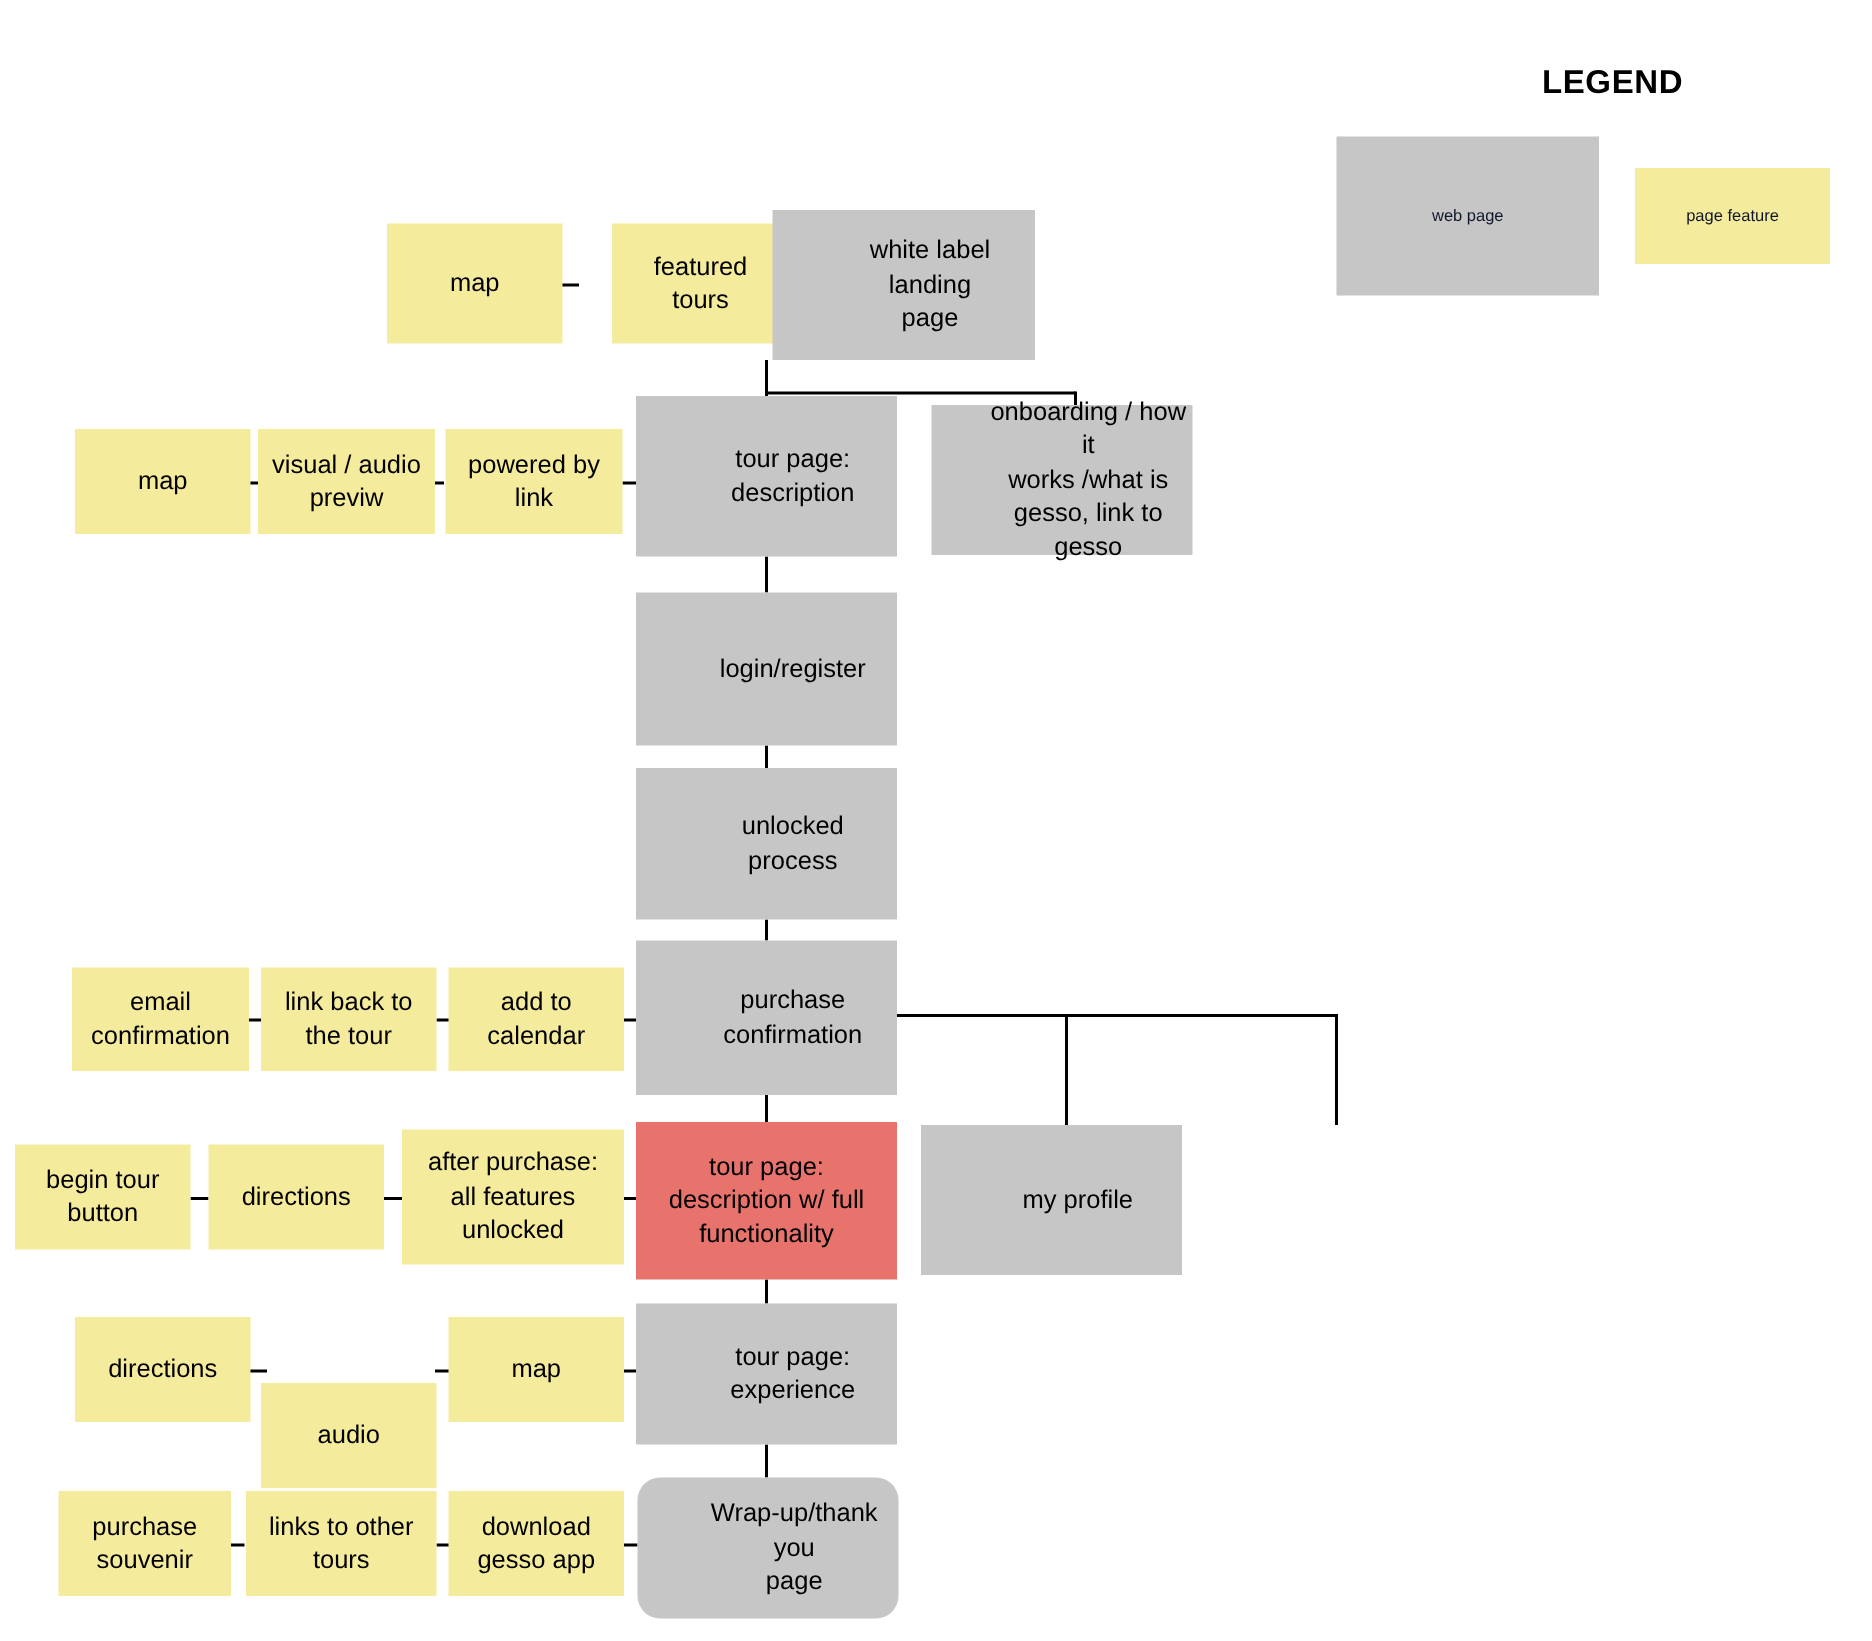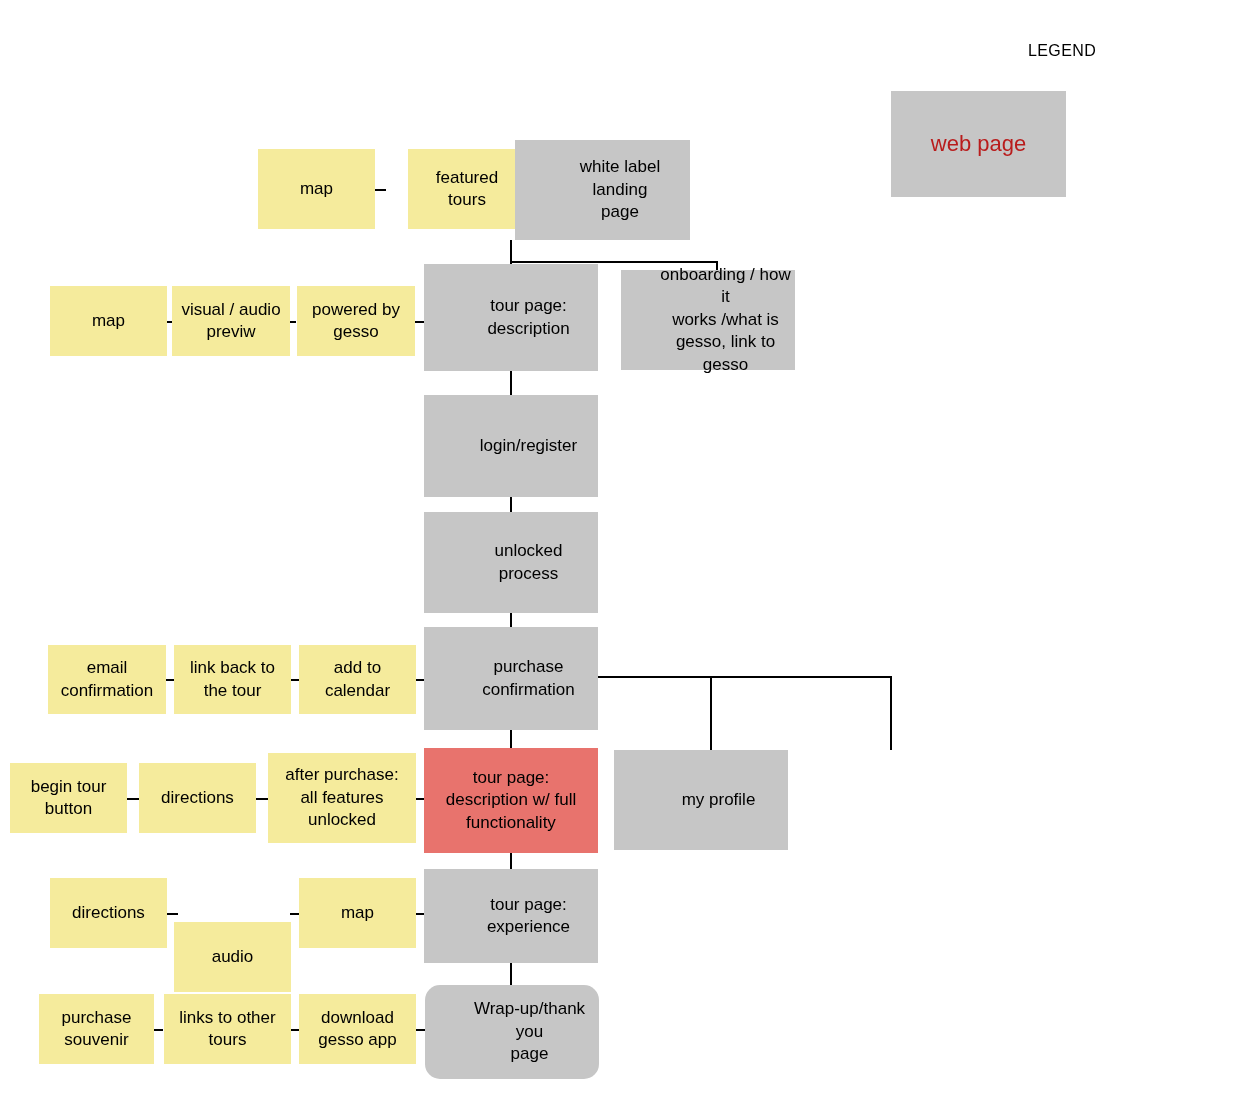--- a/index.html
+++ b/index.html
@@ -38,43 +38,46 @@
 
   .edge {
     position: absolute;
     background: #000000;
   }
   .edge.h { height: 2px; }
   .edge.v { width: 2px; }
 
   .legend-title {
     position: absolute;
-    font-size: 16px;
-    font-weight: normal;
+    font-size: 22px;
+    font-weight: bold;
     letter-spacing: 0.4px;
     color: #000;
   }
   .legend-box {
     position: absolute;
     display: flex;
     align-items: center;
     justify-content: center;
-    font-size: 22px;
-    color: #b91c1c;
+    font-size: 11px;
+    color: #0f172a;
     box-sizing: border-box;
   }
 </style>
 </head>
 <body>
 
 <div id="canvas">
 
   <div class="legend-title" style="left:1028px; top:42px;">LEGEND</div>
   <div class="legend-box" style="left:891px; top:91px; width:175px; height:106px; background:#c6c6c6;">
     <span>web page</span>
+  </div>
+  <div class="legend-box" style="left:1090px; top:112px; width:130px; height:64px; background:#f5eb9c;">
+    <span>page feature</span>
   </div>
 
   <div class="edge h" style="left:374px; top:189px; width:12px;"></div>
   <div class="edge h" style="left:503px; top:189px; width:12px;"></div>
 
   <div class="edge v" style="left:510px; top:240px; height:22px;"></div>
   <div class="edge h" style="left:510px; top:261px; width:207px;"></div>
   <div class="edge v" style="left:510px; top:261px; height:10px;"></div>
   <div class="edge v" style="left:716px; top:261px; height:10px;"></div>
 
@@ -117,21 +120,21 @@
   <div class="node feature" style="left:258px; top:149px; width:117px; height:80px;">map</div>
   <div class="node feature" style="left:408px; top:149px; width:118px; height:80px;">featured
 tours</div>
   <div class="node page" style="left:515px; top:140px; width:175px; height:100px;">white label landing
 page</div>
 
   <div class="node feature" style="left:50px; top:286px; width:117px; height:70px;">map</div>
   <div class="node feature" style="left:172px; top:286px; width:118px; height:70px;">visual / audio
 previw</div>
   <div class="node feature" style="left:297px; top:286px; width:118px; height:70px;">powered by
-gesso</div>
+link</div>
   <div class="node page" style="left:424px; top:264px; width:174px; height:107px;">tour page:
 description</div>
   <div class="node page" style="left:621px; top:270px; width:174px; height:100px;">onboarding / how it
 works /what is
 gesso, link to gesso</div>
 
   <div class="node page" style="left:424px; top:395px; width:174px; height:102px;">login/register</div>
   <div class="node page" style="left:424px; top:512px; width:174px; height:101px;">unlocked process</div>
 
   <div class="node feature" style="left:48px; top:645px; width:118px; height:69px;">email

